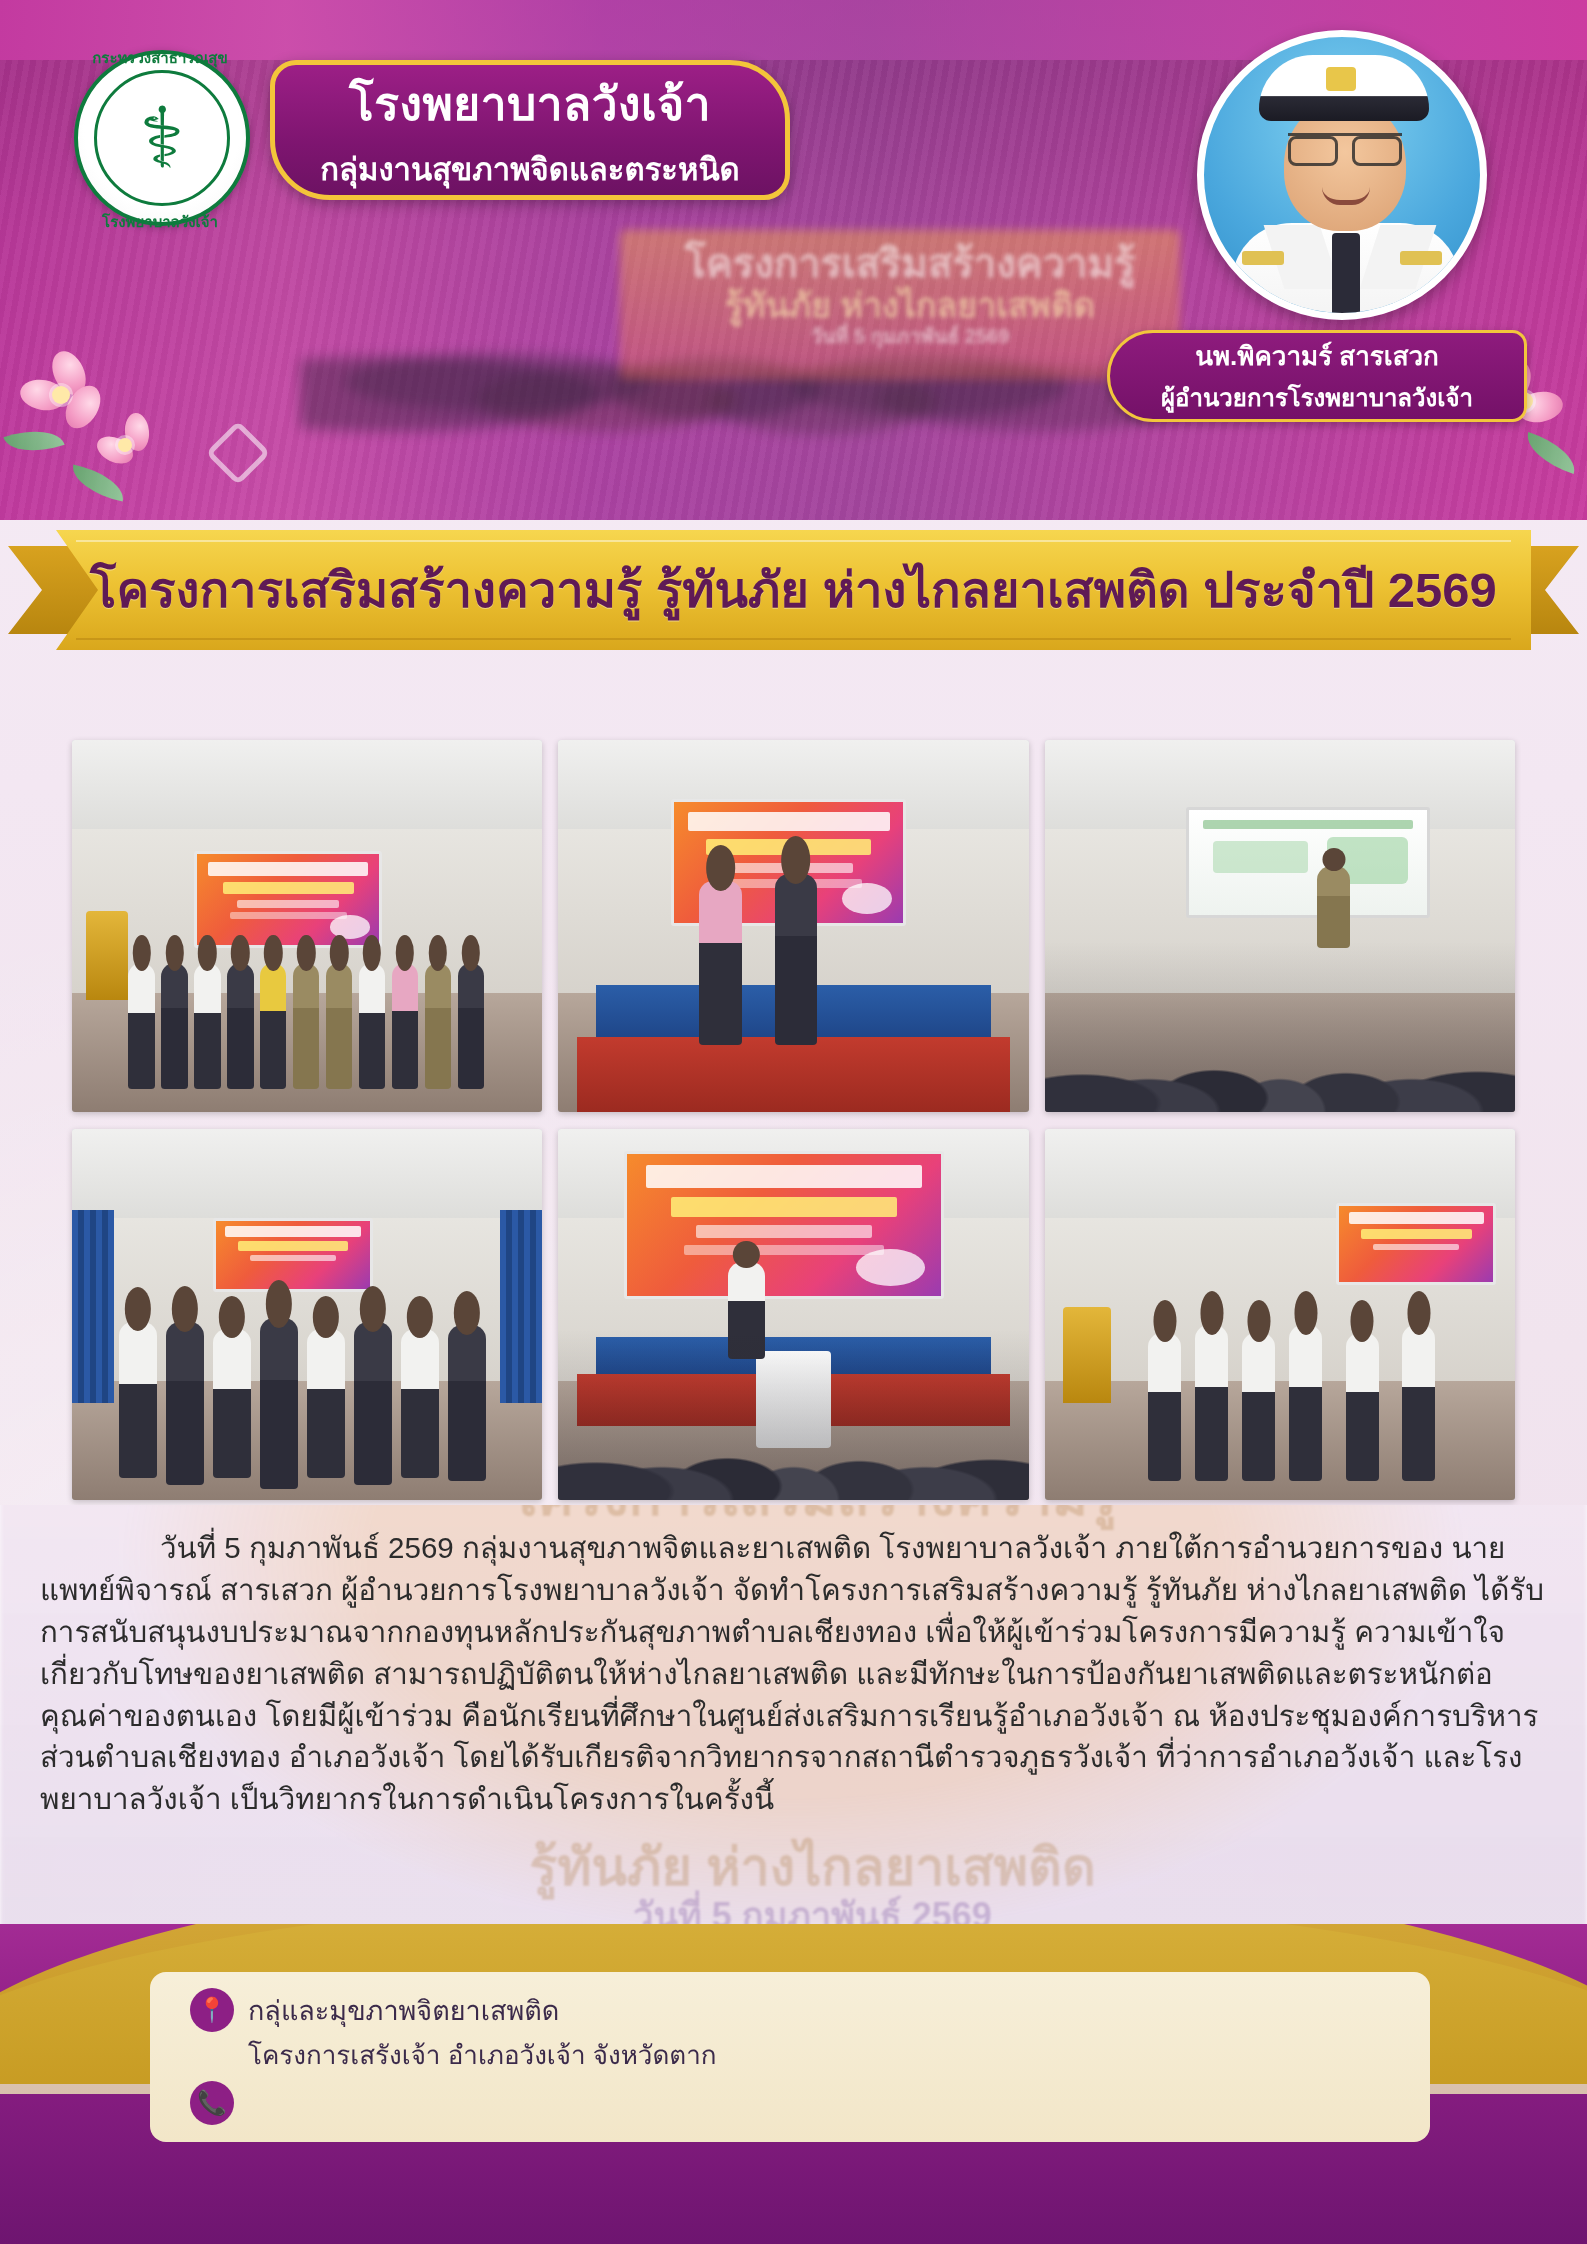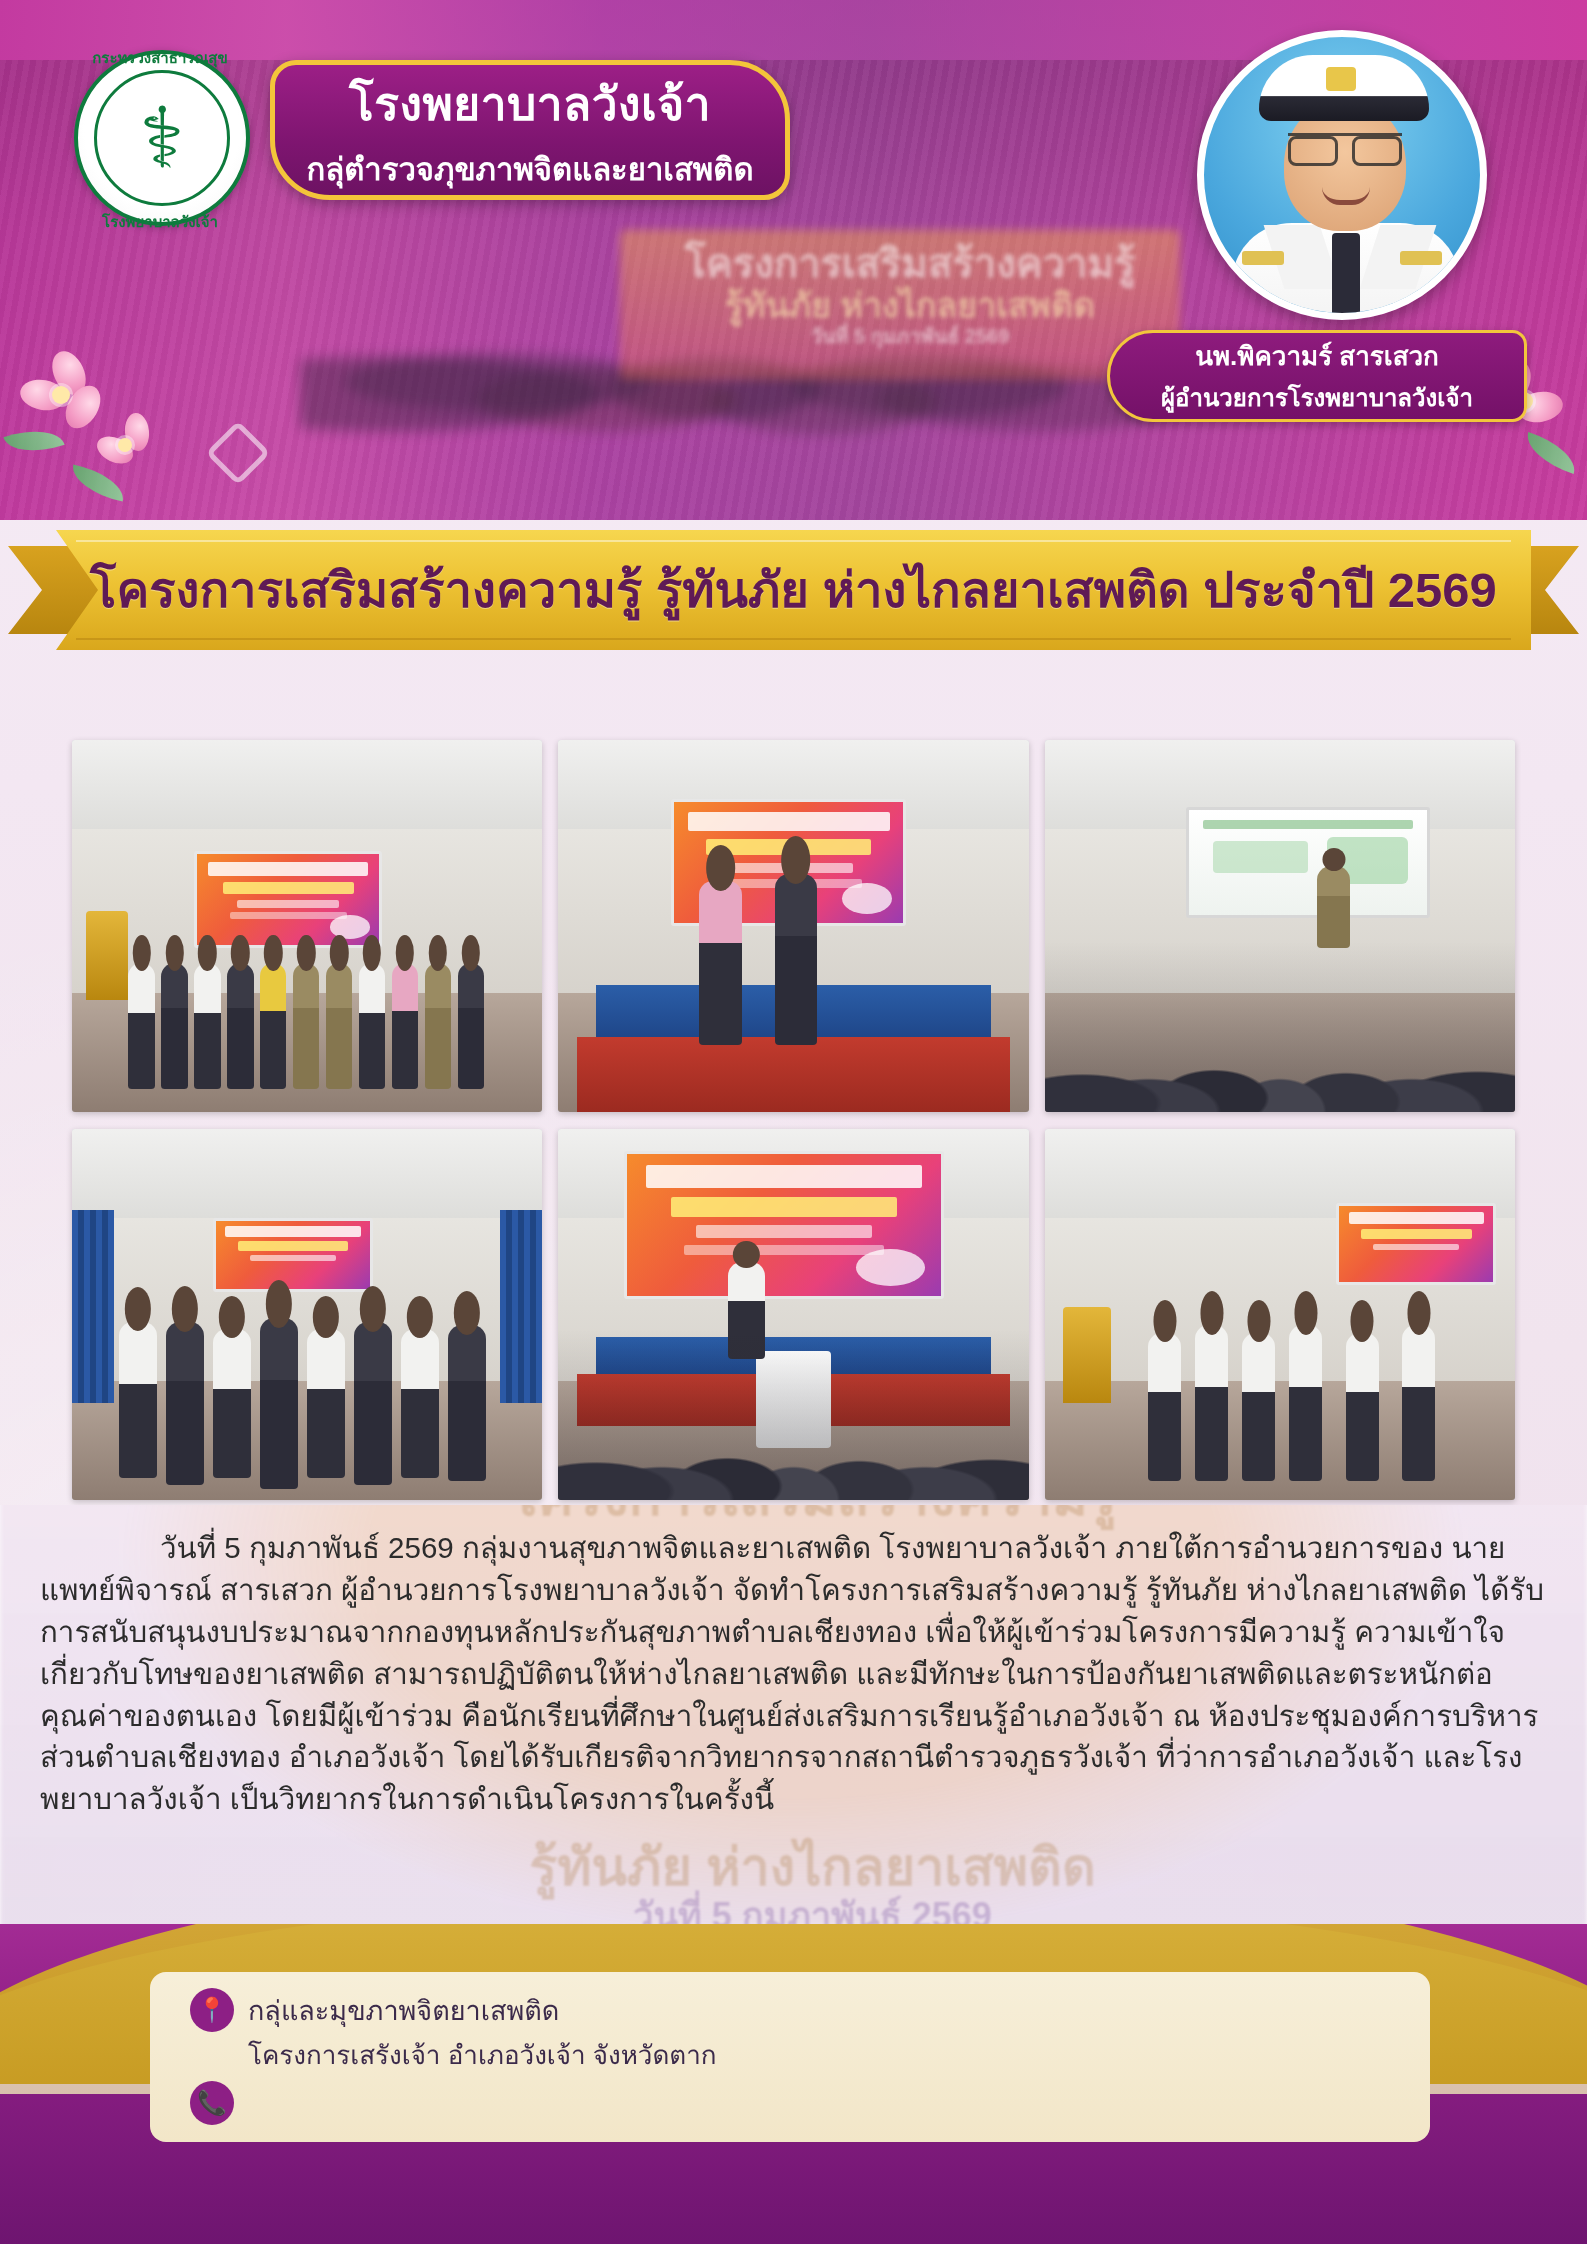--- a/index.html
+++ b/index.html
@@ -381,21 +381,21 @@
     <div class="emblem">
       <div class="emblem-ring"></div>
       <div class="emblem-inner"></div>
       <div class="emblem-sym">⚕</div>
       <div class="emblem-top-text">กระทรวงสาธารณสุข</div>
       <div class="emblem-bot-text">โรงพยาบาลวังเจ้า</div>
     </div>
 
     <div class="title-plate">
       <div class="t1">โรงพยาบาลวังเจ้า</div>
-      <div class="t2">กลุ่ตำรวจภุขภาพจิตและยาเสพติด</div>
+      <div class="t2">กลุ่มงานสุขภาพจิดและตระหนิด</div>
     </div>
 
     <div class="portrait">
       <div class="p-uniform"></div>
       <div class="p-collar-l"></div>
       <div class="p-collar-r"></div>
       <div class="p-tie"></div>
       <div class="p-epaulet l"></div>
       <div class="p-epaulet r"></div>
       <div class="p-face"></div>

